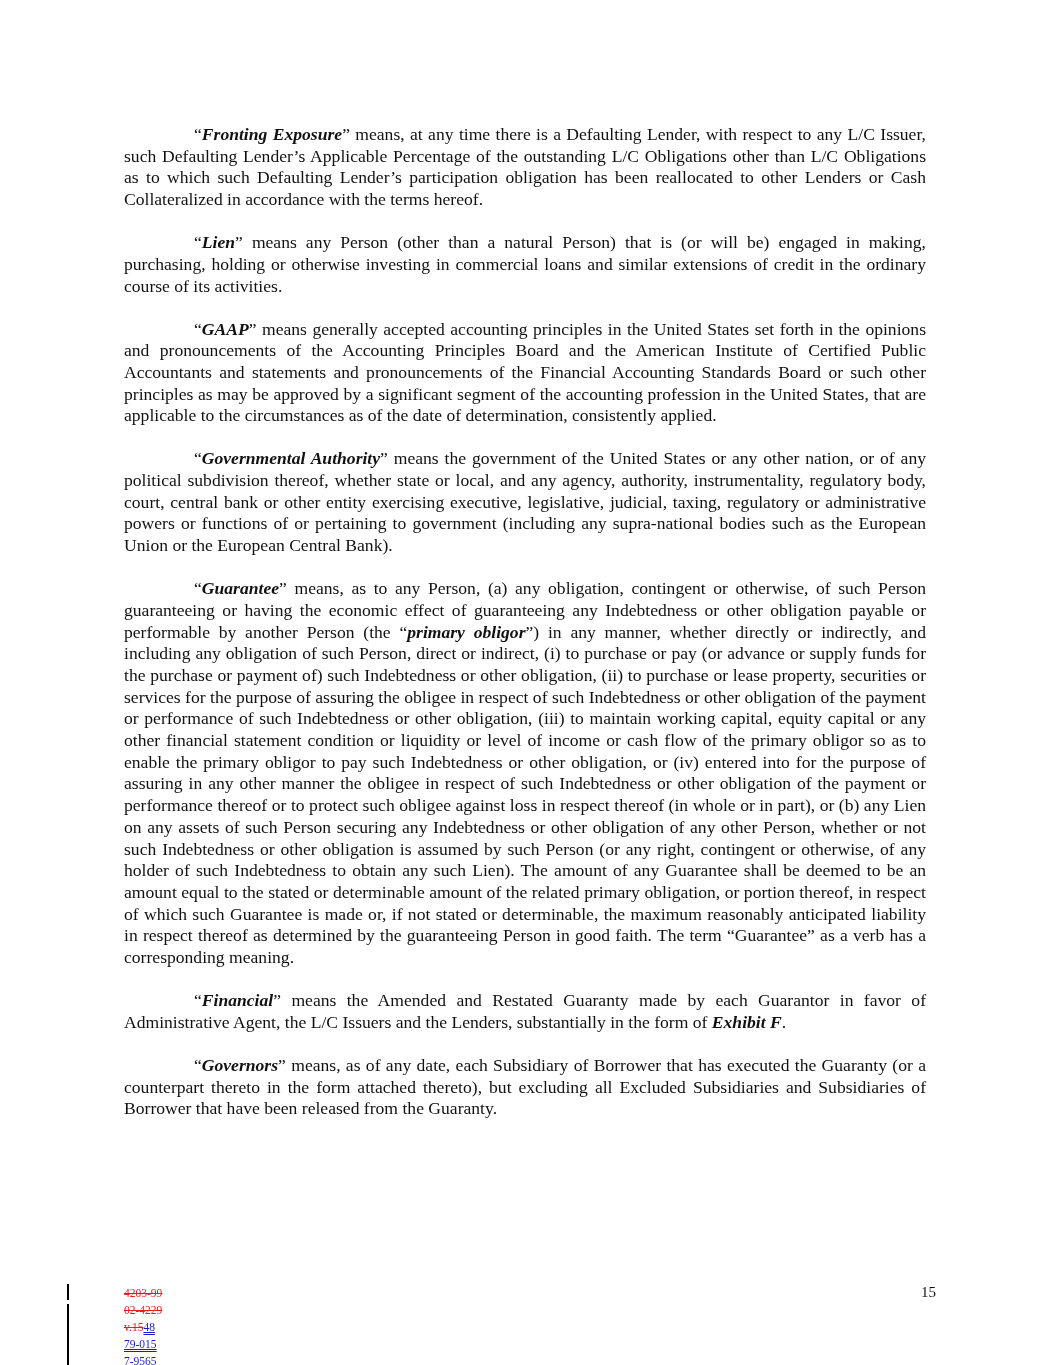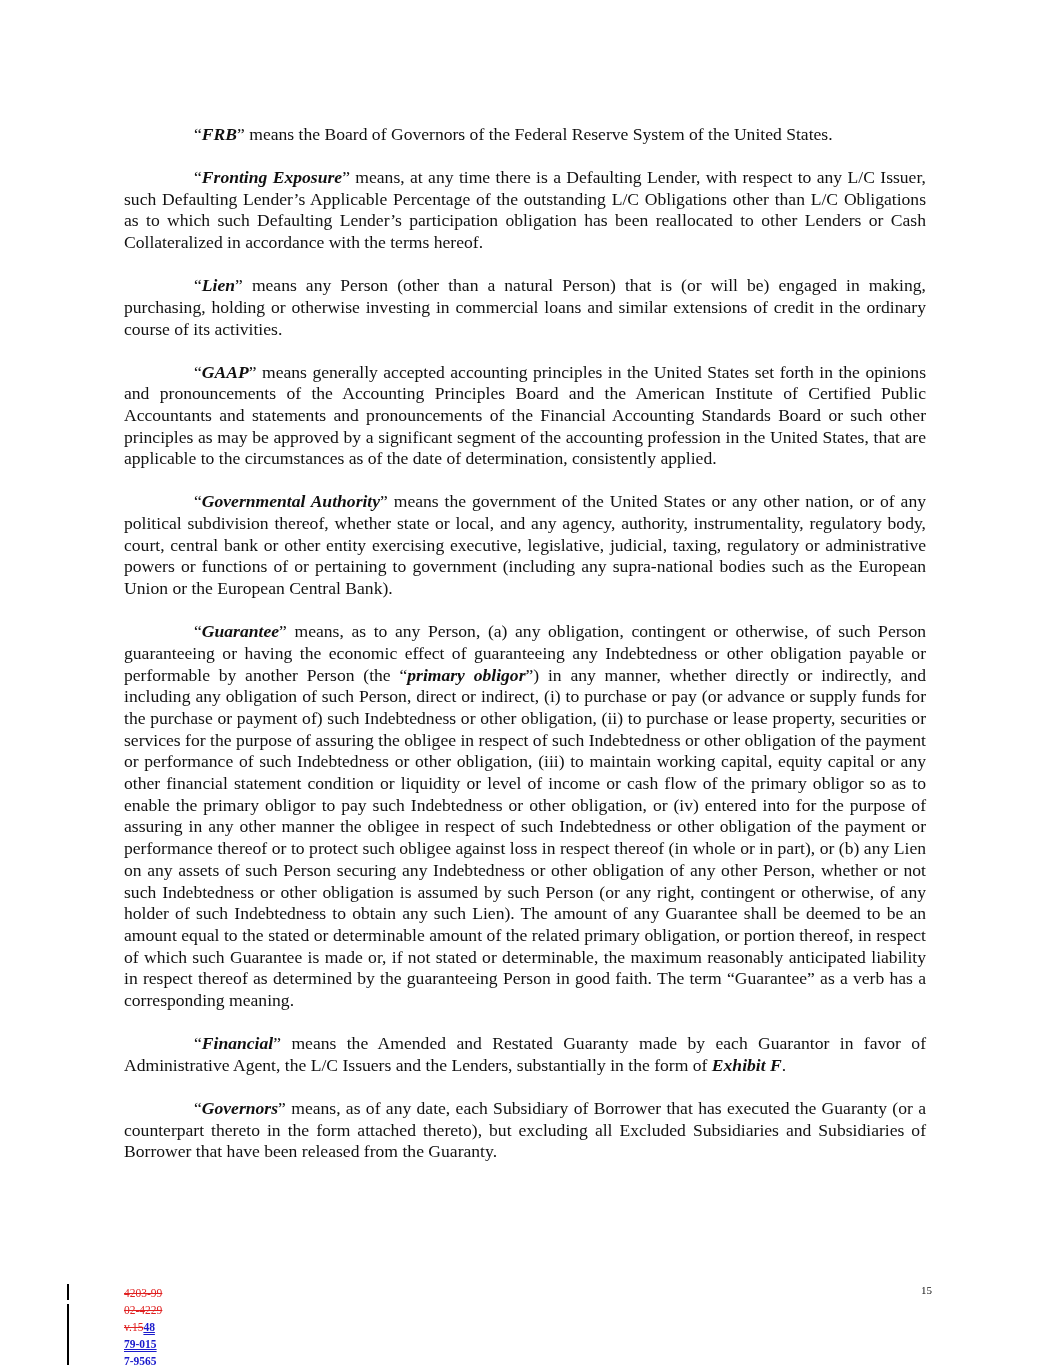--- a/index.html
+++ b/index.html
@@ -7,37 +7,36 @@
     width: 1055px; height: 1365px; position: relative; overflow: hidden;
     font-family: "Liberation Serif", serif; color: #111;
   }
   .page { position: absolute; left: 124px; top: 124px; width: 802px; }
   .para {
     font-size: 17.6px; line-height: 21.7px; text-align: justify;
     margin: 0 0 21.3px 0; text-indent: 70px;
   }
   .term { font-weight: bold; font-style: italic; }
   .page-number {
-    position: absolute; left: 921px; top: 1284px; font-size: 11px;
+    position: absolute; left: 921px; top: 1284px; font-size: 15px;
   }
   .change-bar {
     position: absolute; left: 67px; width: 2px; background: #000;
   }
   .doc-id {
     position: absolute; left: 124px; top: 1285px; font-size: 11.5px; line-height: 17px;
   }
   .del { color: #e02020; text-decoration: line-through; }
-  .ins { color: #1a1acc; text-decoration: underline double; font-weight: bold; }
+  .ins { color: #1a1acc; text-decoration: underline double; }
 </style>
 </head>
 <body>
 
 <div class="page">
 
-  <p class="para"><span>“</span><span class="term">FRB</span><span>”</span><span> means the Board of Governors of the Federal Reserve System of the United States.</span></p>
 
   <p class="para"><span>“</span><span class="term">Fronting Exposure</span><span>”</span><span> means, at any time there is a Defaulting Lender, with respect to any L/C Issuer, such Defaulting Lender’s Applicable Percentage of the outstanding L/C Obligations other than L/C Obligations as to which such Defaulting Lender’s participation obligation has been reallocated to other Lenders or Cash Collateralized in accordance with the terms hereof.</span></p>
 
   <p class="para"><span>“</span><span class="term">Lien</span><span>”</span><span> means any Person (other than a natural Person) that is (or will be) engaged in making, purchasing, holding or otherwise investing in commercial loans and similar extensions of credit in the ordinary course of its activities.</span></p>
 
   <p class="para"><span>“</span><span class="term">GAAP</span><span>”</span><span> means generally accepted accounting principles in the United States set forth in the opinions and pronouncements of the Accounting Principles Board and the American Institute of Certified Public Accountants and statements and pronouncements of the Financial Accounting Standards Board or such other principles as may be approved by a significant segment of the accounting profession in the United States, that are applicable to the circumstances as of the date of determination, consistently applied.</span></p>
 
   <p class="para"><span>“</span><span class="term">Governmental Authority</span><span>”</span><span> means the government of the United States or any other nation, or of any political subdivision thereof, whether state or local, and any agency, authority, instrumentality, regulatory body, court, central bank or other entity exercising executive, legislative, judicial, taxing, regulatory or administrative powers or functions of or pertaining to government (including any supra-national bodies such as the European Union or the European Central Bank).</span></p>
 
   <p class="para"><span>“</span><span class="term">Guarantee</span><span>”</span><span> means, as to any Person, (a) any obligation, contingent or otherwise, of such Person guaranteeing or having the economic effect of guaranteeing any Indebtedness or other obligation payable or performable by another Person (the “</span><span class="term">primary obligor</span><span>”) in any manner, whether directly or indirectly, and including any obligation of such Person, direct or indirect, (i) to purchase or pay (or advance or supply funds for the purchase or payment of) such Indebtedness or other obligation, (ii) to purchase or lease property, securities or services for the purpose of assuring the obligee in respect of such Indebtedness or other obligation of the payment or performance of such Indebtedness or other obligation, (iii) to maintain working capital, equity capital or any other financial statement condition or liquidity or level of income or cash flow of the primary obligor so as to enable the primary obligor to pay such Indebtedness or other obligation, or (iv) entered into for the purpose of assuring in any other manner the obligee in respect of such Indebtedness or other obligation of the payment or performance thereof or to protect such obligee against loss in respect thereof (in whole or in part), or (b) any Lien on any assets of such Person securing any Indebtedness or other obligation of any other Person, whether or not such Indebtedness or other obligation is assumed by such Person (or any right, contingent or otherwise, of any holder of such Indebtedness to obtain any such Lien). The amount of any Guarantee shall be deemed to be an amount equal to the stated or determinable amount of the related primary obligation, or portion thereof, in respect of which such Guarantee is made or, if not stated or determinable, the maximum reasonably anticipated liability in respect thereof as determined by the guaranteeing Person in good faith. The term “Guarantee” as a verb has a corresponding meaning.</span></p>

